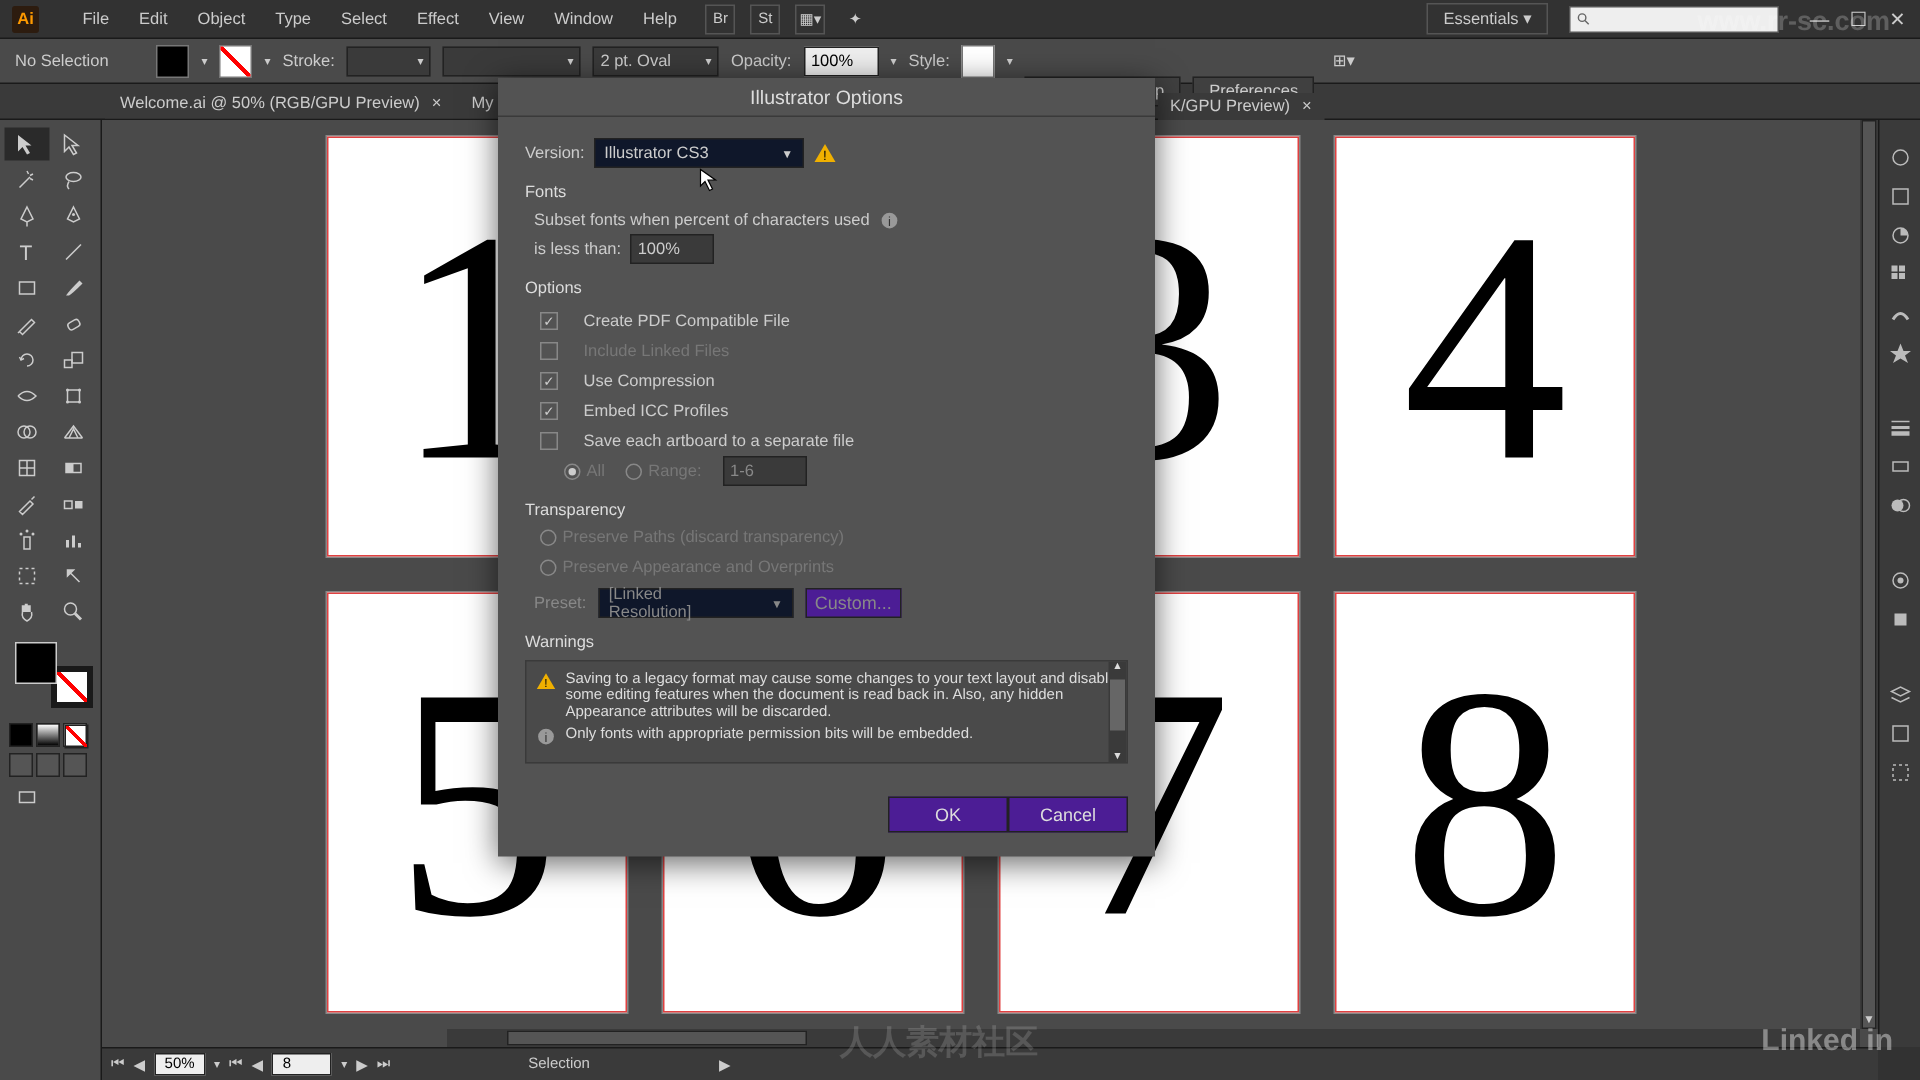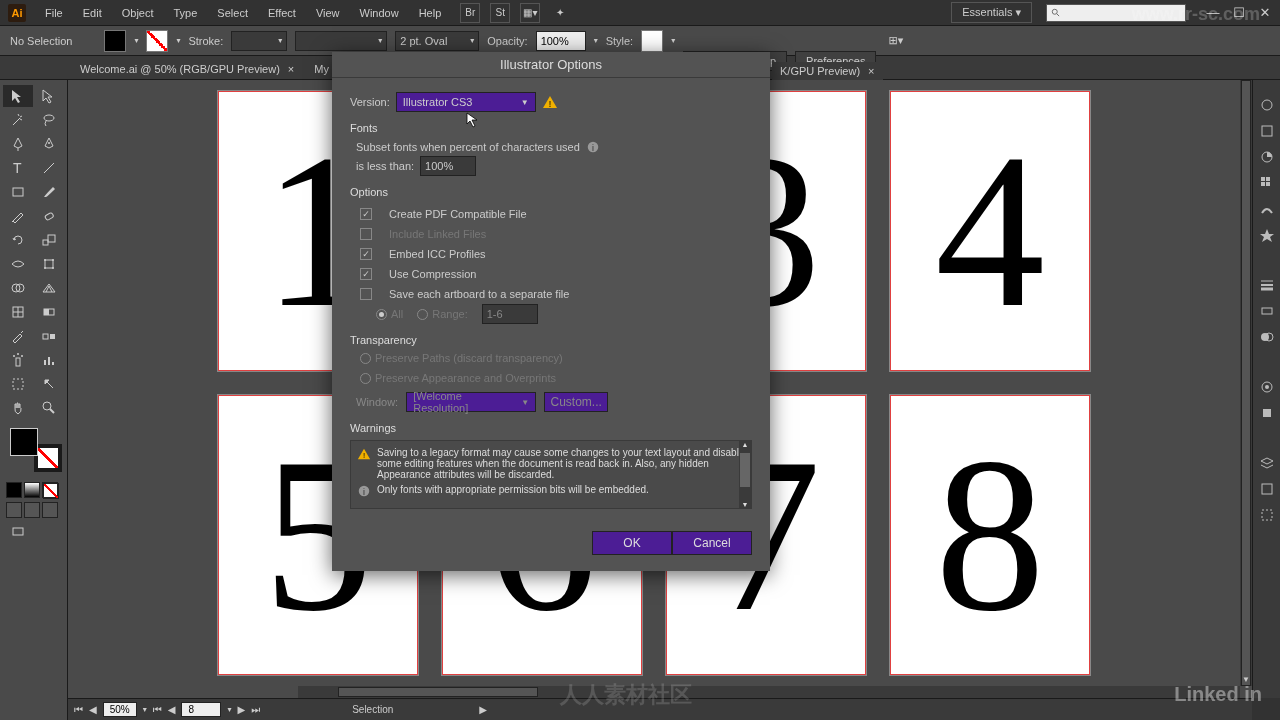--- a/index.html
+++ b/index.html
@@ -1,20 +1,20 @@
 <!DOCTYPE html>
 <html><head>
 <meta charset="utf-8">
 <style>
 * { margin:0; padding:0; box-sizing:border-box; font-family:"Segoe UI",Tahoma,sans-serif; -webkit-user-select:none; user-select:none; }
 body { width:1280px; height:720px; background:#323232; overflow:hidden; position:relative; color:#ccc; font-size:11px; }
 
 
 .menubar { height:26px; background:#323232; display:flex; align-items:center; padding:0 8px; gap:2px; border-bottom:1px solid #1a1a1a; }
-.app-icon { width:18px; height:18px; background:#2d1c0f; color:#ff9a00; font-weight:bold; font-size:11px; display:flex; align-items:center; justify-content:center; border-radius:2px; margin-right:8px; }
+.app-icon { width:18px; height:18px; background:#2d1c0f; color:#ff9a00; font-weight:bold; font-size:11px; display:flex; align-items:center; justify-content:center; border-radius:2px; margin-right:18px; }
 .menuitem { padding:3px 9px; color:#ccc; cursor:default; }
 .menu-icon { width:20px; height:20px; margin-left:8px; border:1px solid #555; display:flex; align-items:center; justify-content:center; font-size:10px; }
 .spacer { flex:1; }
 .workspace { padding:3px 10px; border:1px solid #555; }
 .searchbox { width:140px; height:18px; background:#eee; border:1px solid #555; margin-left:12px; display:flex; align-items:center; padding:0 4px; }
 .searchbox svg { width:10px; height:10px; }
 .win-ctrl { display:flex; gap:12px; margin-left:18px; }
 .win-ctrl span { width:14px; text-align:center; font-size:13px; }
 
 
@@ -69,21 +69,21 @@
 .status { position:absolute; bottom:0; left:68px; right:28px; height:22px; background:#3a3a3a; border-top:1px solid #1a1a1a; display:flex; align-items:center; padding:0 6px; gap:6px; font-size:10px; }
 .status .field { background:#eee; color:#000; padding:1px 6px; border:1px solid #222; }
 
 
 .dialog { position:absolute; left:332px; top:52px; width:438px; background:#535353; box-shadow:0 4px 20px rgba(0,0,0,.6); }
 .dialog .titlebar { height:26px; display:flex; align-items:center; justify-content:center; color:#ddd; font-size:13px; border-bottom:1px solid #3a3a3a; }
 .dialog .body { padding:14px 18px 12px; }
 .dialog .row { display:flex; align-items:center; margin-bottom:8px; gap:6px; }
 .dialog .section-lbl { color:#ddd; margin:10px 0 6px; font-size:11px; }
 .dialog .field-lbl { color:#ccc; font-size:11px; }
-.dsel { height:20px; border:1px solid #222; background:#4c1d95; display:flex; align-items:center; justify-content:space-between; padding:0 6px; font-size:11px;gap:44px; }
+.dsel { height:20px; border:1px solid #222; background:#0f172a; display:flex; align-items:center; justify-content:space-between; padding:0 6px; font-size:11px;gap:44px; }
 .dsel .arr { font-size:8px; }
 .dinput { height:20px; background:#3a3a3a; border:1px solid #222; color:#ccc; padding:0 4px; display:flex; align-items:center; font-size:11px; }
 .cb { display:flex; align-items:flex-start; gap:17px; padding:4px 0 4px 10px; font-size:11px; }
 .cb .box { width:12px; height:12px; border:1px solid #888; display:flex; align-items:center; justify-content:center; font-size:9px; line-height:1; }
 .cb .box.checked::after { content:"✓"; color:#ccc; }
 .cb.disabled { color:#777; }
 .rb { display:flex; align-items:center; gap:4px; }
 .rb .dot { width:11px; height:11px; border:1px solid #888; border-radius:50%; position:relative; }
 .rb .dot.on::after { content:""; position:absolute; inset:2px; background:#ccc; border-radius:50%; }
 .rb.disabled { color:#777; }
@@ -567,25 +567,25 @@
     <div class="cb">
         <div class="box checked"></div>
         <span>Create PDF Compatible File</span>
       </div>
     <div class="cb disabled">
         <div class="box"></div>
         <span>Include Linked Files</span>
       </div>
     <div class="cb">
         <div class="box checked"></div>
-        <span>Embed ICC Profiles</span>
+        <span>Use Compression</span>
       </div>
     <div class="cb">
         <div class="box checked"></div>
-        <span>Use Compression</span>
+        <span>Embed ICC Profiles</span>
       </div>
     <div class="cb">
         <div class="box"></div>
         <span>Save each artboard to a separate file</span>
       </div>
     <div class="row disabled" style="padding-left:26px;gap:14px;color:#888">
       <div class="rb disabled">
           <div class="dot on"></div>
           <span>All</span>
         </div>
@@ -603,23 +603,23 @@
           <span>Preserve Paths (discard transparency)</span>
         </div>
     </div>
     <div class="row disabled" style="padding-left:10px;color:#888">
       <div class="rb disabled">
           <div class="dot"></div>
           <span>Preserve Appearance and Overprints</span>
         </div>
     </div>
     <div class="row" style="padding-left:6px;gap:8px;color:#888">
-      <span class="field-lbl" style="color:#888">Window:</span>
+      <span class="field-lbl" style="color:#888">Preset:</span>
       <div class="dsel" style="width:130px;color:#888">
-          <span>[Welcome Resolution]</span>
+          <span>[Linked Resolution]</span>
           <span class="arr">▼</span>
         </div>
       <div class="dbtn" style="width:64px;height:20px;color:#888">Custom...</div>
     </div>
 
     <div class="section-lbl">Warnings</div>
     <div class="warnbox">
       <div class="w">
           <svg class="ico" viewBox="0 0 16 16">
             <path class="warn-icon" d="M8 2 L15 14 L1 14 Z"></path>

